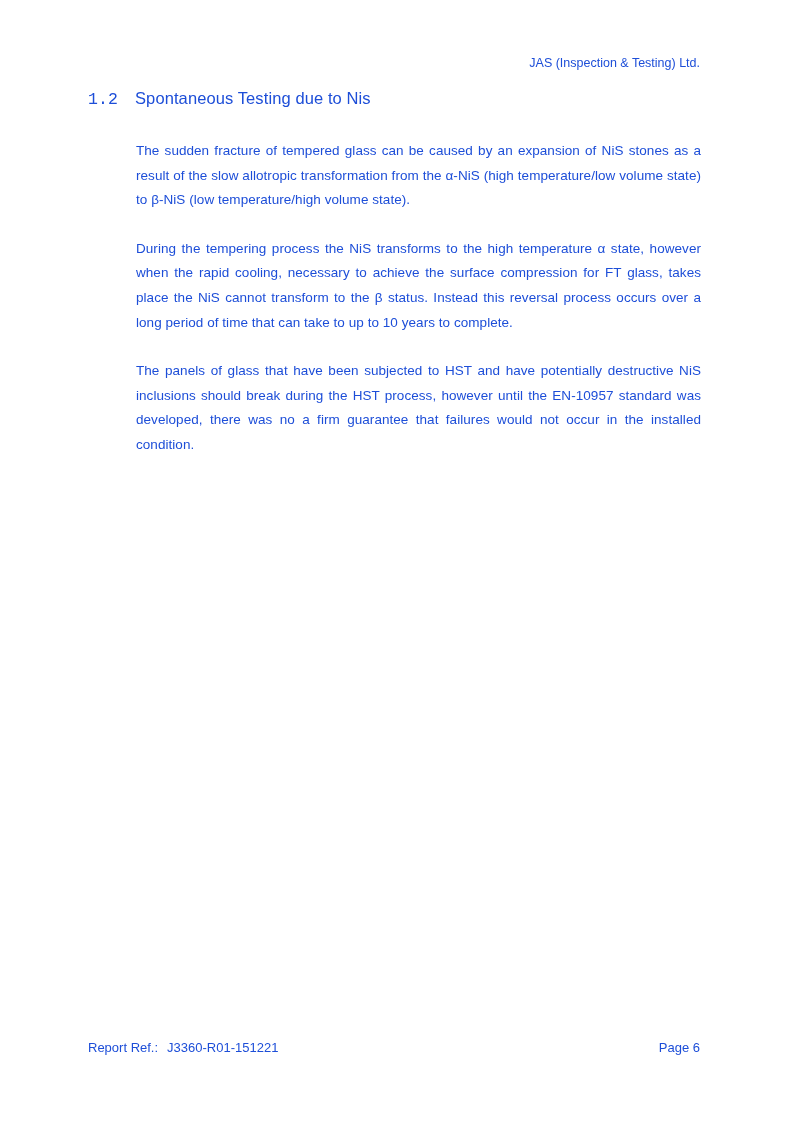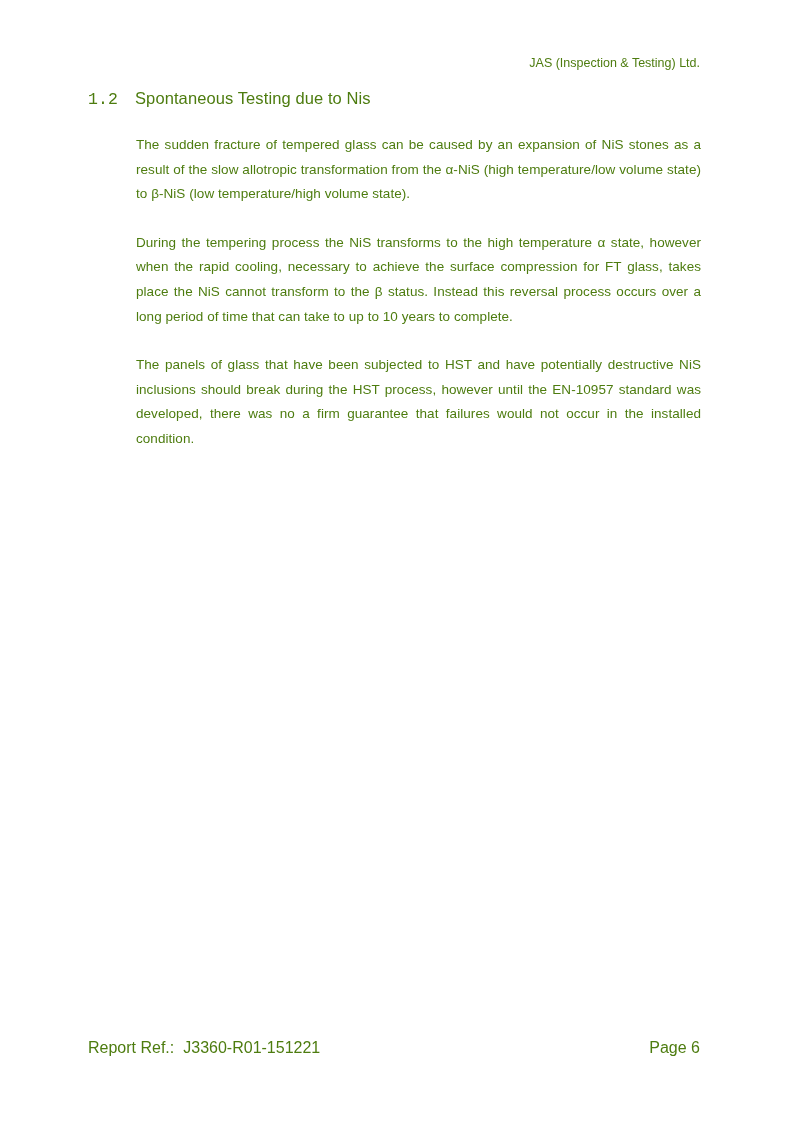--- a/index.html
+++ b/index.html
@@ -7,21 +7,21 @@
     padding: 0;
     background: #e8e8e8;
   }
   .page {
     position: relative;
     width: 794px;
     height: 1123px;
     margin: 0 auto;
     background: #ffffff;
     font-family: "Liberation Sans", sans-serif;
-    color: #4d7c0f;
+    color: #1d4ed8;
     overflow: hidden;
   }
   .header {
     position: absolute;
     top: 55px;
     right: 94px;
     font-size: 12.5px;
     line-height: 16px;
     text-align: right;
   }
@@ -33,39 +33,39 @@
     line-height: 22px;
     letter-spacing: 0.1px;
   }
   .section-number {
     display: inline-block;
     width: 47px;
     font-family: Liberation Mono, monospace;
   }
   .content {
     position: absolute;
-    top: 133px;
+    top: 139px;
     left: 136px;
     width: 565px;
   }
   .content p {
     margin: 0 0 24px 0;
     font-size: 13.5px;
     line-height: 24.6px;
     text-align: justify;
     letter-spacing: 0.05px;
   }
   .footer {
     position: absolute;
     top: 1040px;
     left: 88px;
     right: 94px;
     display: flex;
     justify-content: space-between;
-    font-size: 16px;
+    font-size: 13px;
     line-height: 16px;
   }
   .footer-left .ref-value {
     margin-left: 9px;
   }
 </style>
 </head>
 <body>
 
 <div class="page">

